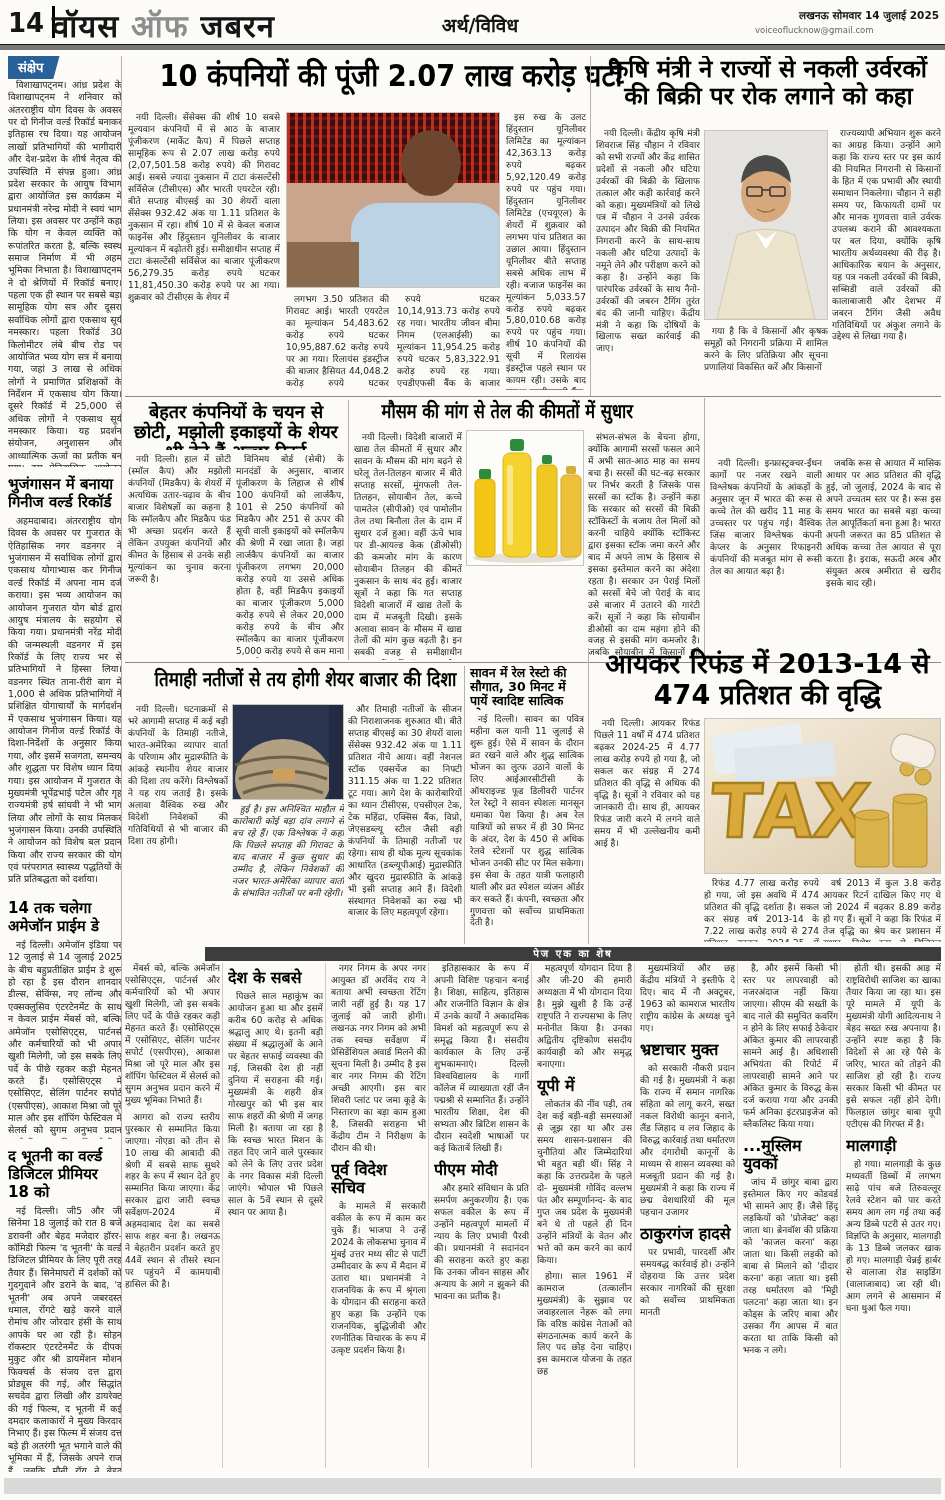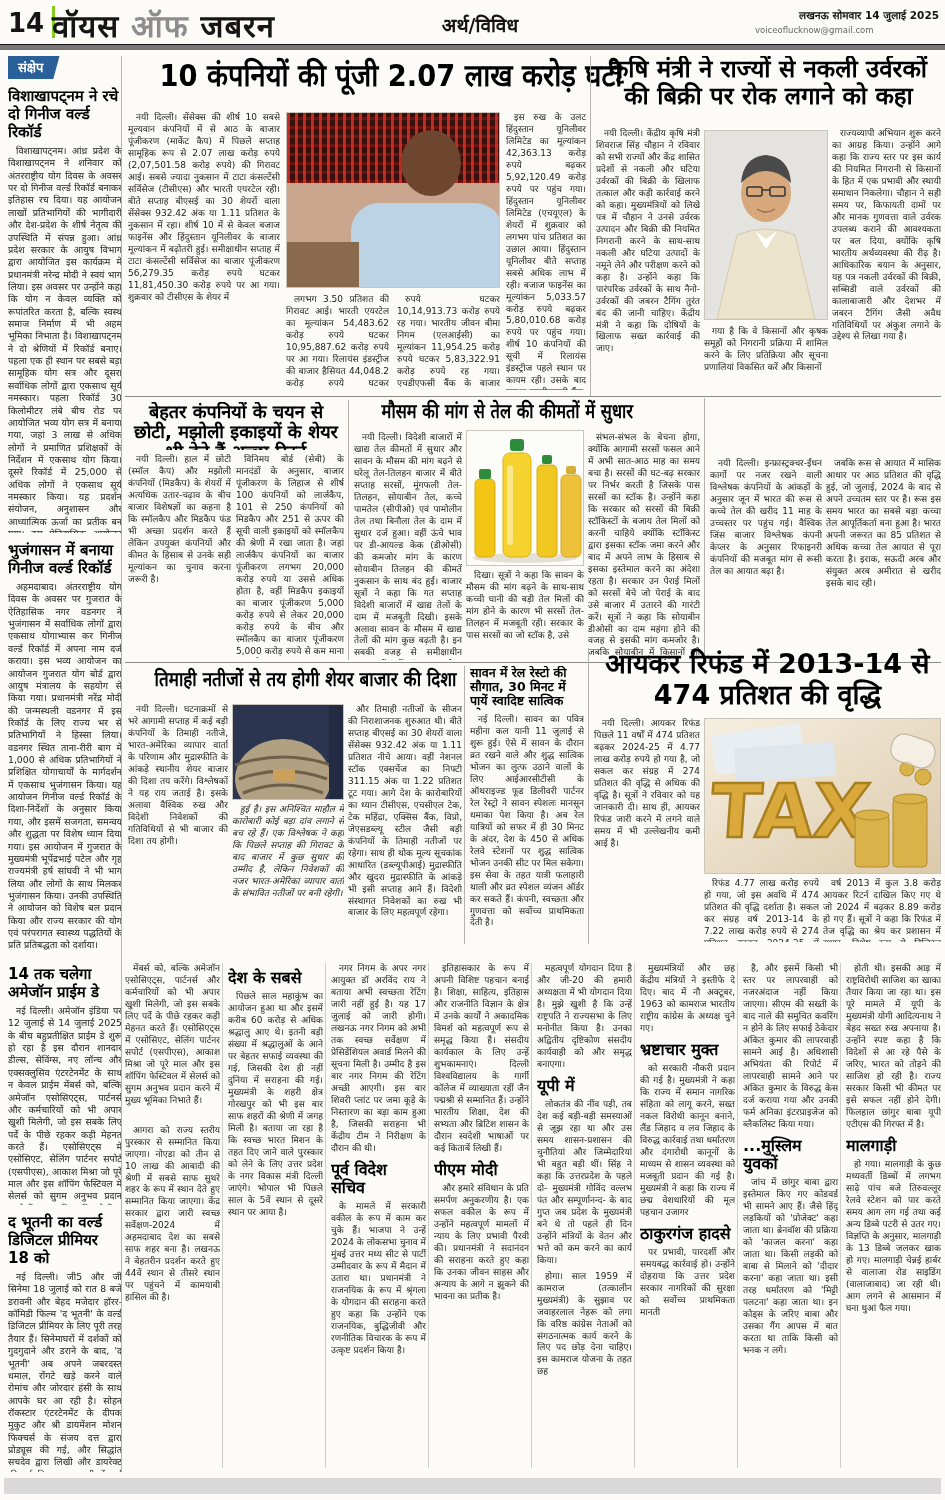--- a/index.html
+++ b/index.html
@@ -10,21 +10,21 @@
   .abs { position:absolute; }
   .b { font-size:9px; line-height:1.33; text-align:justify; overflow:hidden; color:#1c1c1c; }
   .b::first-letter { margin-left:8px; }
   .hl { font-weight:bold; color:#000; text-align:center; line-height:1.12; overflow:hidden; }
   .sqz { display:inline-block; white-space:nowrap; transform:scaleX(.88); transform-origin:center; }
   .vr { position:absolute; width:1px; background:#b6b2ab; }
   .hrule { position:absolute; height:1px; background:#8f8b84; }
   .photo { overflow:hidden; border:1px solid #c9c5bd; background:#eee; }
 
   
-  .pageno { font-size:26px; font-weight:bold; border-right:3px solid #84cc16; padding:2px 8px 0 2px; }
+  .pageno { font-size:26px; font-weight:bold; border-right:3px solid #000000; padding:2px 8px 0 2px; }
   .masthead { font-size:31px; font-weight:bold; letter-spacing:1px; }
   .masthead .mid { color:#8d8d8d; }
   .section-title { font-size:19px; font-weight:bold; text-align:center; }
   .dateline { font-size:10.5px; font-weight:bold; text-align:right; }
   .email { font-size:8.5px; color:#666; text-align:left; }
   .hdr-rule { background:#777; border-top:1px solid #151515; }
 
   
   .rail-label { background:#2a6099; color:#fff; font-weight:bold; font-size:13px;
                 padding:2px 16px 3px 10px; display:inline-block;
@@ -53,21 +53,20 @@
     <span class="mid">ऑफ</span>
     <span>जबरन</span>
   </div>
   <div class="abs section-title" style="left:395px; top:12px; width:170px;">अर्थ/विविध</div>
   <div class="abs dateline" style="left:755px; top:8px; width:184px;">लखनऊ सोमवार 14 जुलाई 2025</div>
   <div class="abs email" style="left:755px; top:25px; width:184px;">voiceoflucknow@gmail.com</div>
   <div class="abs hdr-rule" style="left:0; top:44px; width:945px; height:6px;"></div>
 
   <div class="abs rail" style="left:8px; top:56px; width:114px; height:1416px; overflow:hidden;">
     <span class="rail-label">संक्षेप</span>
-    <div class="brief-title">विशाखापट्नम ने रचे दो गिनीज वर्ल्ड रिकॉर्ड</div>
     <div class="b" style="height:388px;">विशाखापट्नम। आंध्र प्रदेश के विशाखापट्नम ने शनिवार को अंतरराष्ट्रीय योग दिवस के अवसर पर दो गिनीज वर्ल्ड रिकॉर्ड बनाकर इतिहास रच दिया। यह आयोजन लाखों प्रतिभागियों की भागीदारी और देश-प्रदेश के शीर्ष नेतृत्व की उपस्थिति में संपन्न हुआ। आंध्र प्रदेश सरकार के आयुष विभाग द्वारा आयोजित इस कार्यक्रम में प्रधानमंत्री नरेन्द्र मोदी ने स्वयं भाग लिया। इस अवसर पर उन्होंने कहा कि योग न केवल व्यक्ति को रूपांतरित करता है, बल्कि स्वस्थ समाज निर्माण में भी अहम भूमिका निभाता है। विशाखापट्नम ने दो श्रेणियों में रिकॉर्ड बनाए। पहला एक ही स्थान पर सबसे बड़ा सामूहिक योग सत्र और दूसरा सर्वाधिक लोगों द्वारा एकसाथ सूर्य नमस्कार। पहला रिकॉर्ड 30 किलोमीटर लंबे बीच रोड पर आयोजित भव्य योग सत्र में बनाया गया, जहां 3 लाख से अधिक लोगों ने प्रमाणित प्रशिक्षकों के निर्देशन में एकसाथ योग किया। दूसरे रिकॉर्ड में 25,000 से अधिक लोगों ने एकसाथ सूर्य नमस्कार किया। यह प्रदर्शन संयोजन, अनुशासन और आध्यात्मिक ऊर्जा का प्रतीक बन गया। इस ऐतिहासिक आयोजन का नेतृत्व मुख्यमंत्री एन. चंद्रबाबू नायडू ने किया।</div>
     <div class="brief-title">भुजंगासन में बनाया गिनीज वर्ल्ड रिकॉर्ड</div>
     <div class="b" style="height:376px;">अहमदाबाद। अंतरराष्ट्रीय योग दिवस के अवसर पर गुजरात के ऐतिहासिक नगर वडनगर ने भुजंगासन में सर्वाधिक लोगों द्वारा एकसाथ योगाभ्यास कर गिनीज वर्ल्ड रिकॉर्ड में अपना नाम दर्ज कराया। इस भव्य आयोजन का आयोजन गुजरात योग बोर्ड द्वारा आयुष मंत्रालय के सहयोग से किया गया। प्रधानमंत्री नरेंद्र मोदी की जन्मस्थली वडनगर में इस रिकॉर्ड के लिए राज्य भर से प्रतिभागियों ने हिस्सा लिया। वडनगर स्थित ताना-रीरी बाग में 1,000 से अधिक प्रतिभागियों ने प्रशिक्षित योगाचार्यों के मार्गदर्शन में एकसाथ भुजंगासन किया। यह आयोजन गिनीज वर्ल्ड रिकॉर्ड के दिशा-निर्देशों के अनुसार किया गया, और इसमें सजगता, समन्वय और शुद्धता पर विशेष ध्यान दिया गया। इस आयोजन में गुजरात के मुख्यमंत्री भूपेंद्रभाई पटेल और गृह राज्यमंत्री हर्ष सांघवी ने भी भाग लिया और लोगों के साथ मिलकर भुजंगासन किया। उनकी उपस्थिति ने आयोजन को विशेष बल प्रदान किया और राज्य सरकार की योग एवं परंपरागत स्वास्थ्य पद्धतियों के प्रति प्रतिबद्धता को दर्शाया।</div>
     <div class="brief-title">14 तक चलेगा अमेजॉन प्राईम डे</div>
     <div class="b" style="height:200px;">नई दिल्ली। अमेजॉन इंडिया पर 12 जुलाई से 14 जुलाई 2025 के बीच बहुप्रतीक्षित प्राईम डे शुरू हो रहा है इस दौरान शानदार डील्स, सेविंग्स, नए लॉन्च और एक्सक्लुसिव एंटरटेनमेंट के साथ न केवल प्राईम मेंबर्स को, बल्कि अमेजॉन एसोसिएट्स, पार्टनर्स और कर्मचारियों को भी अपार खुशी मिलेगी, जो इस सबके लिए पर्दे के पीछे रहकर कड़ी मेहनत करते हैं। एसोसिएट्स में एसोसिएट, सेलिंग पार्टनर सपोर्ट (एसपीएस), आकाश मिश्रा जो पूरे माल और इस शॉपिंग फेस्टिवल में सेलर्स को सुगम अनुभव प्रदान करने में मुख्य भूमिका निभाते हैं।</div>
     <div class="brief-title">द भूतनी का वर्ल्ड डिजिटल प्रीमियर 18 को</div>
     <div class="b" style="height:278px;">नई दिल्ली। जी5 और जी सिनेमा 18 जुलाई को रात 8 बजे डरावनी और बेहद मजेदार हॉरर-कॉमिडी फिल्म 'द भूतनी' के वर्ल्ड डिजिटल प्रीमियर के लिए पूरी तरह तैयार हैं। सिनेमाघरों में दर्शकों को गुदगुदाने और डराने के बाद, 'द भूतनी' अब अपने जबरदस्त धमाल, रोंगटे खड़े करने वाले रोमांच और जोरदार हंसी के साथ आपके घर आ रही है। सोहन रॉकस्टार एंटरटेनमेंट के दीपक मुकुट और श्री डायमेंशन मोशन फिक्चर्स के संजय दत्त द्वारा प्रोड्यूस की गई, और सिद्धांत सचदेव द्वारा लिखी और डायरेक्ट की गई फिल्म, द भूतनी में कई दमदार कलाकारों ने मुख्य किरदार निभाए हैं। इस फिल्म में संजय दत्त बड़े ही अतरंगी भूत भगाने वाले की भूमिका में हैं, जिसके अपने राज हैं, जबकि मौनी रॉय ने बेहद खतरनाक और दिलों को लुभाने वाली आत्मा, मोहब्बत का किरदार निभाया है।</div>
   </div>
   <div class="vr" style="left:121px; top:56px; height:1416px;"></div>
 
@@ -123,21 +122,20 @@
       <rect x="12" y="38" width="12" height="10" rx="2" fill="#2e8b3a"></rect>
       <rect x="36" y="22" width="28" height="104" rx="7" fill="#f6d22e" stroke="#dcb614"></rect>
       <rect x="43" y="8" width="14" height="12" rx="3" fill="#2e8b3a"></rect>
       <rect x="40" y="34" width="6" height="80" rx="3" fill="#fbe88a"></rect>
       <rect x="70" y="34" width="20" height="92" rx="5" fill="#f1c822" stroke="#d6ac12"></rect>
       <rect x="75" y="24" width="10" height="9" rx="2" fill="#2e8b3a"></rect>
       <rect x="94" y="44" width="20" height="82" rx="5" fill="#edc23a" stroke="#cfa626"></rect>
       <rect x="99" y="35" width="10" height="8" rx="2" fill="#d4af37"></rect>
     </svg>
   </div>
-  <div class="abs b" style="left:466px; top:570px; width:118px; height:90px;">दिखा। सूत्रों ने कहा कि सावन के मौसम की मांग बढ़ने के साथ-साथ कच्ची घानी की बड़ी तेल मिलों की मांग होने के कारण भी सरसों तेल-तिलहन में मजबूती रही। सरकार के पास सरसों का जो स्टॉक है, उसे</div>
   <div class="abs b" style="left:588px; top:432px; width:112px; height:228px;">संभल-संभल के बेचना होगा, क्योंकि आगामी सरसों फसल आने में अभी सात-आठ माह का समय बचा है। सरसों की घट-बढ़ सरकार पर निर्भर करती है जिसके पास सरसों का स्टॉक है। उन्होंने कहा कि सरकार को सरसों की बिक्री स्टॉकिस्टों के बजाय तेल मिलों को करनी चाहिये क्योंकि स्टॉकिस्ट द्वारा इसका स्टॉक जमा करने और बाद में अपने लाभ के हिसाब से इसका इस्तेमाल करने का अंदेशा रहता है। सरकार उन पेराई मिलों को सरसों बेचे जो पेराई के बाद उसे बाजार में उतारने की गारंटी करें। सूत्रों ने कहा कि सोयाबीन डीओसी का दाम महंगा होने की वजह से इसकी मांग कमजोर है। जबकि सोयाबीन में किसानों को लाभ तभी बढ़िया होता है।</div>
   <div class="vr" style="left:704px; top:398px; height:262px;"></div>
 
   <div class="abs b" style="left:710px; top:458px; width:112px; height:202px;">नयी दिल्ली। इन्फ्रास्ट्रक्चर-ईंधन कार्गो पर नजर रखने वाली विश्लेषक कंपनियों के आंकड़ों के अनुसार जून में भारत की रूस से कच्चे तेल की खरीद 11 माह के उच्चस्तर पर पहुंच गई। वैश्विक जिंस बाजार विश्लेषक कंपनी केप्लर के अनुसार रिफाइनरी कंपनियों की मजबूत मांग से रूसी तेल का आयात बढ़ा है।</div>
   <div class="abs b" style="left:826px; top:458px; width:115px; height:202px;">जबकि रूस से आयात में मासिक आधार पर आठ प्रतिशत की वृद्धि हुई, जो जुलाई, 2024 के बाद से अपने उच्चतम स्तर पर है। रूस इस समय भारत का सबसे बड़ा कच्चा तेल आपूर्तिकर्ता बना हुआ है। भारत अपनी जरूरत का 85 प्रतिशत से अधिक कच्चा तेल आयात से पूरा करता है। इराक, सऊदी अरब और संयुक्त अरब अमीरात से खरीद इसके बाद रही।</div>
 
   <div class="hrule" style="left:125px; top:662px; width:816px;"></div>
 
   <div class="abs hl" style="left:128px; top:668px; width:334px; height:30px; overflow:visible;">
     <span class="sqz" style="font-size:20px; transform:scaleX(.85);">तिमाही नतीजों से तय होगी शेयर बाजार की दिशा</span>
@@ -183,24 +181,25 @@
         <ellipse cx="205" cy="80" rx="17" ry="5"></ellipse>
         <circle cx="218" cy="58" r="8"></circle>
         <circle cx="202" cy="50" r="7"></circle>
       </g>
       <rect x="186" y="18" width="44" height="28" rx="12" fill="rgba(255,255,255,.55)" stroke="#b8b09a" transform="rotate(18 208 32)"></rect>
     </svg>
   </div>
   <div class="abs b" style="left:704px; top:878px; width:115px; height:64px;">रिफंड 4.77 लाख करोड़ रुपये हो गया, जो इस अवधि में 474 प्रतिशत की वृद्धि दर्शाता है। सकल कर संग्रह वर्ष 2013-14 के 7.22 लाख करोड़ रुपये से 274 प्रतिशत बढ़कर 2024-25 में 27.03 लाख करोड़ रुपये हो गया। साल 2013-14 की तुलना में 2024-25 में दाखिल आयकर रिटर्न में 133 प्रतिशत की वृद्धि हुई है।</div>
   <div class="abs b" style="left:823px; top:878px; width:118px; height:64px;">वर्ष 2013 में कुल 3.8 करोड़ आयकर रिटर्न दाखिल किए गए थे जो 2024 में बढ़कर 8.89 करोड़ हो गए हैं। सूत्रों ने कहा कि रिफंड में तेज वृद्धि का श्रेय कर प्रशासन में सुधार, विशेष रूप से डिजिटल बुनियादी ढांचे को जाता है। वर्ष 2013-14 में जारी रिफंड 83,008 करोड़ रुपये था।</div>
 
+  <div class="abs banner" style="left:205px; top:947px; width:736px; height:14px;">पेज एक का शेष</div>
 
   <div class="cont-col" style="left:125px;">
     <div class="b">मेंबर्स को, बल्कि अमेजॉन एसोसिएट्स, पार्टनर्स और कर्मचारियों को भी अपार खुशी मिलेगी, जो इस सबके लिए पर्दे के पीछे रहकर कड़ी मेहनत करते हैं। एसोसिएट्स में एसोसिएट, सेलिंग पार्टनर सपोर्ट (एसपीएस), आकाश मिश्रा जो पूरे माल और इस शॉपिंग फेस्टिवल में सेलर्स को सुगम अनुभव प्रदान करने में मुख्य भूमिका निभाते हैं।</div>
-    <div class="b" style="margin-top:18px;">आगरा को राज्य स्तरीय पुरस्कार से सम्मानित किया जाएगा। नोएडा को तीन से 10 लाख की आबादी की श्रेणी में सबसे साफ सुथरे शहर के रूप में स्थान देते हुए सम्मानित किया जाएगा। केंद्र सरकार द्वारा जारी स्वच्छ सर्वेक्षण-2024 में अहमदाबाद देश का सबसे साफ शहर बना है। लखनऊ ने बेहतरीन प्रदर्शन करते हुए 44वें स्थान से तीसरे स्थान पर पहुंचने में कामयाबी हासिल की है।</div>
+    <div class="b" style="margin-top:5px;">आगरा को राज्य स्तरीय पुरस्कार से सम्मानित किया जाएगा। नोएडा को तीन से 10 लाख की आबादी की श्रेणी में सबसे साफ सुथरे शहर के रूप में स्थान देते हुए सम्मानित किया जाएगा। केंद्र सरकार द्वारा जारी स्वच्छ सर्वेक्षण-2024 में अहमदाबाद देश का सबसे साफ शहर बना है। लखनऊ ने बेहतरीन प्रदर्शन करते हुए 44वें स्थान से तीसरे स्थान पर पहुंचने में कामयाबी हासिल की है।</div>
   </div>
   <div class="vr" style="left:222px; top:963px; height:505px; background:#d0cdc6;"></div>
   <div class="cont-col" style="left:228px;">
     <div class="subhead">देश के सबसे</div>
     <div class="b">पिछले साल महाकुंभ का आयोजन हुआ था और इसमें करीब 60 करोड़ से अधिक श्रद्धालु आए थे। इतनी बड़ी संख्या में श्रद्धालुओं के आने पर बेहतर सफाई व्यवस्था की गई, जिसकी देश ही नहीं दुनिया में सराहना की गई। मुख्यमंत्री के शहरी क्षेत्र गोरखपुर को भी इस बार साफ शहरों की श्रेणी में जगह मिली है। बताया जा रहा है कि स्वच्छ भारत मिशन के तहत दिए जाने वाले पुरस्कार को लेने के लिए उत्तर प्रदेश के नगर विकास मंत्री दिल्ली जाएंगे। भोपाल भी पिछले साल के 5वें स्थान से दूसरे स्थान पर आया है।</div>
   </div>
   <div class="vr" style="left:325px; top:963px; height:505px; background:#d0cdc6;"></div>
   <div class="cont-col" style="left:331px;">
     <div class="b">नगर निगम के अपर नगर आयुक्त डॉ अरविंद राय ने बताया अभी स्वच्छता रेटिंग जारी नहीं हुई है। यह 17 जुलाई को जारी होगी। लखनऊ नगर निगम को अभी तक स्वच्छ सर्वेक्षण में प्रेसिडेंशियल अवार्ड मिलने की सूचना मिली है। उम्मीद है इस बार नगर निगम की रेटिंग अच्छी आएगी। इस बार शिवरी प्लांट पर जमा कूड़े के निस्तारण का बड़ा काम हुआ है, जिसकी सराहना भी केंद्रीय टीम ने निरीक्षण के दौरान की थी।</div>
     <div class="subhead">पूर्व विदेश सचिव</div>
@@ -210,21 +209,21 @@
   <div class="cont-col" style="left:434px;">
     <div class="b">इतिहासकार के रूप में अपनी विशिष्ट पहचान बनाई है। शिक्षा, साहित्य, इतिहास और राजनीति विज्ञान के क्षेत्र में उनके कार्यों ने अकादमिक विमर्श को महत्वपूर्ण रूप से समृद्ध किया है। संसदीय कार्यकाल के लिए उन्हें शुभकामनाएं। दिल्ली विश्वविद्यालय के गार्गी कॉलेज में व्याख्याता रहीं जैन पद्मश्री से सम्मानित हैं। उन्होंने भारतीय शिक्षा, देश की सभ्यता और ब्रिटिश शासन के दौरान स्वदेशी भाषाओं पर कई किताबें लिखी हैं।</div>
     <div class="subhead">पीएम मोदी</div>
     <div class="b">और हमारे संविधान के प्रति समर्पण अनुकरणीय है। एक सफल वकील के रूप में उन्होंने महत्वपूर्ण मामलों में न्याय के लिए प्रभावी पैरवी की। प्रधानमंत्री ने सदानंदन की सराहना करते हुए कहा कि उनका जीवन साहस और अन्याय के आगे न झुकने की भावना का प्रतीक है।</div>
   </div>
   <div class="vr" style="left:531px; top:963px; height:505px; background:#d0cdc6;"></div>
   <div class="cont-col" style="left:537px;">
     <div class="b">महत्वपूर्ण योगदान दिया है और जी-20 की हमारी अध्यक्षता में भी योगदान दिया है। मुझे खुशी है कि उन्हें राष्ट्रपति ने राज्यसभा के लिए मनोनीत किया है। उनका अद्वितीय दृष्टिकोण संसदीय कार्यवाही को और समृद्ध बनाएगा।</div>
     <div class="subhead">यूपी में</div>
     <div class="b">लोकतंत्र की नींव पड़ी, तब देश कई बड़ी-बड़ी समस्याओं से जूझ रहा था और उस समय शासन-प्रशासन की चुनौतियां और जिम्मेदारियां भी बहुत बड़ी थीं। सिंह ने कहा कि उत्तरप्रदेश के पहले दो- मुख्यमंत्री गोविंद वल्लभ पंत और सम्पूर्णानन्द- के बाद गुप्त जब प्रदेश के मुख्यमंत्री बने थे तो पहले ही दिन उन्होंने मंत्रियों के वेतन और भत्ते को कम करने का कार्य किया।</div>
-    <div class="b" style="margin-top:4px;">होगा। साल 1959 में कामराज (तत्कालीन मुख्यमंत्री) के सुझाव पर जवाहरलाल नेहरू को लगा कि वरिष्ठ कांग्रेस नेताओं को संगठनात्मक कार्य करने के लिए पद छोड़ देना चाहिए। इस कामराज योजना के तहत छह</div>
+    <div class="b" style="margin-top:4px;">होगा। साल 1961 में कामराज (तत्कालीन मुख्यमंत्री) के सुझाव पर जवाहरलाल नेहरू को लगा कि वरिष्ठ कांग्रेस नेताओं को संगठनात्मक कार्य करने के लिए पद छोड़ देना चाहिए। इस कामराज योजना के तहत छह</div>
   </div>
   <div class="vr" style="left:634px; top:963px; height:505px; background:#d0cdc6;"></div>
   <div class="cont-col" style="left:640px;">
     <div class="b">मुख्यमंत्रियों और छह केंद्रीय मंत्रियों ने इस्तीफे दे दिए। बाद में नौ अक्टूबर, 1963 को कामराज भारतीय राष्ट्रीय कांग्रेस के अध्यक्ष चुने गए।</div>
     <div class="subhead">भ्रष्टाचार मुक्त</div>
     <div class="b">को सरकारी नौकरी प्रदान की गई है। मुख्यमंत्री ने कहा कि राज्य में समान नागरिक संहिता को लागू करने, सख्त नकल विरोधी कानून बनाने, लैंड जिहाद व लव जिहाद के विरुद्ध कार्रवाई तथा धर्मांतरण और दंगारोधी कानूनों के माध्यम से शासन व्यवस्था को मजबूती प्रदान की गई है। मुख्यमंत्री ने कहा कि राज्य में छद्म वेशधारियों की मूल पहचान उजागर</div>
     <div class="subhead">ठाकुरगंज हादसे</div>
     <div class="b">पर प्रभावी, पारदर्शी और समयबद्ध कार्रवाई हो। उन्होंने दोहराया कि उत्तर प्रदेश सरकार नागरिकों की सुरक्षा को सर्वोच्च प्राथमिकता मानती</div>
   </div>
   <div class="vr" style="left:737px; top:963px; height:505px; background:#d0cdc6;"></div>

